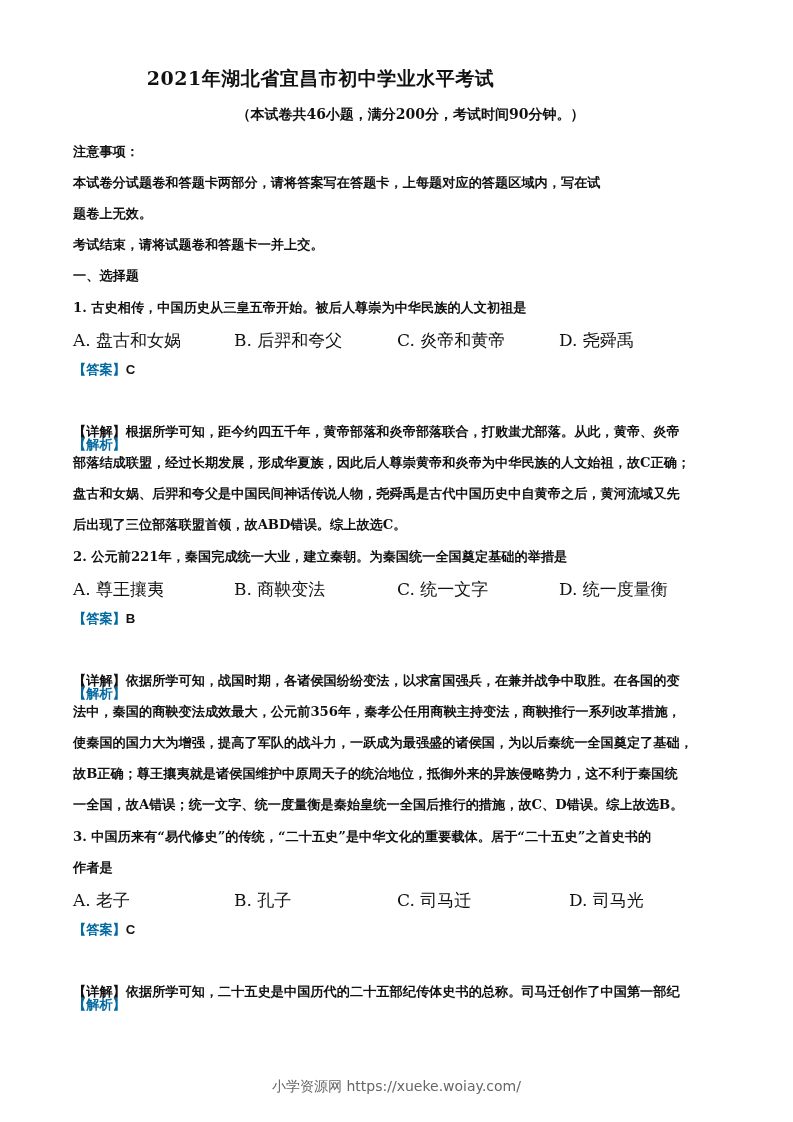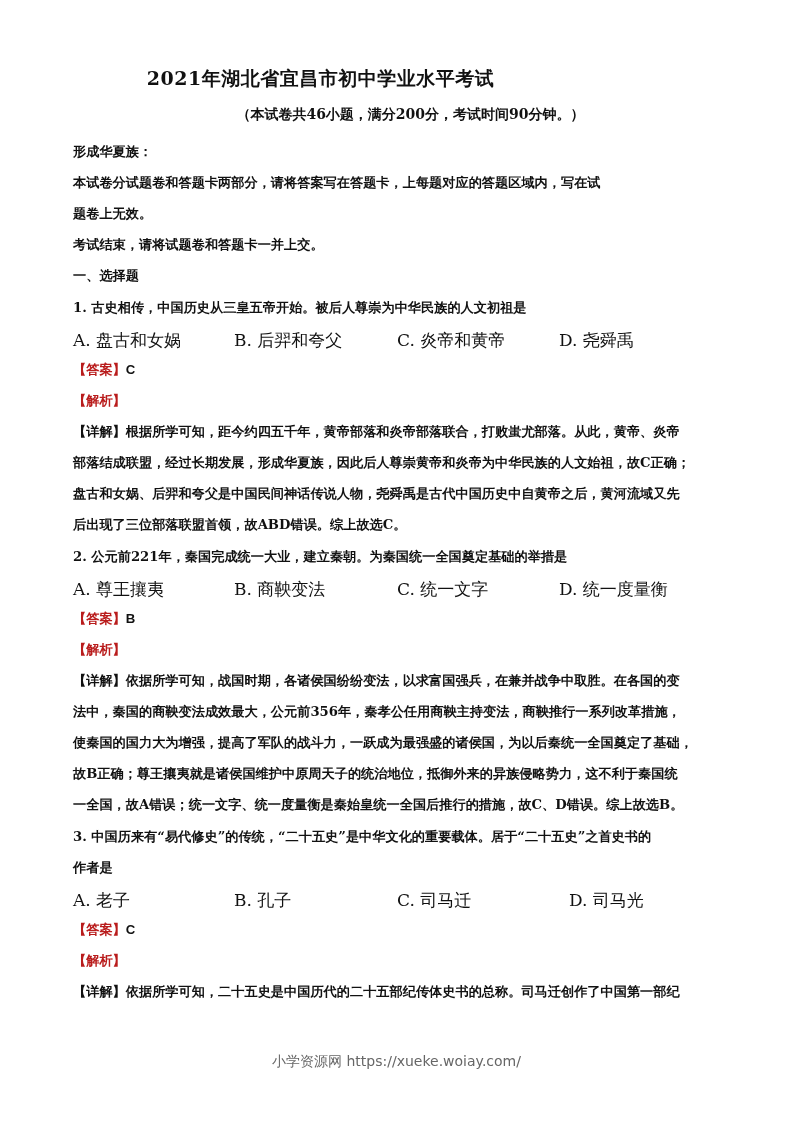--- a/index.html
+++ b/index.html
@@ -7,33 +7,33 @@
            font-family: "DejaVu Serif", "Liberation Serif", serif; color: #111; }
     .page { position: absolute; left: 0; top: 0; width: 793px; height: 1122px; }
     .title { position: absolute; top: 66px; left: 0; width: 641px; text-align: center;
              font-size: 19px; font-weight: bold; letter-spacing: 0.5px; }
     .subtitle { position: absolute; top: 106px; left: 0; width: 793px; text-align: center;
                 font-size: 14px; font-weight: bold; padding-left: 14px; }
     .line { position: absolute; left: 73px; width: 650px; font-size: 13.2px; line-height: 20px;
             white-space: nowrap; font-weight: bold; }
     .bold { font-weight: bold; }
     .opt { position: absolute; font-size: 17px; white-space: nowrap; }
-    .tag { color: #b91c1c; }
+    .tag { color: #0369a1; margin-top: 44px; }
     .answer-letter { font-family: "Liberation Sans", sans-serif; }
-    .footer { position: absolute; top: 1053px; left: 0; width: 793px; text-align: center;
+    .footer { position: absolute; top: 1078px; left: 0; width: 793px; text-align: center;
               font-family: "DejaVu Sans", sans-serif; font-size: 14px; color: #666; }
   </style>
 </head>
 <body>
 
 <div class="page">
   <div class="title">2021年湖北省宜昌市初中学业水平考试</div>
   <div class="subtitle">（本试卷共46小题，满分200分，考试时间90分钟。）</div>
 
-  <div class="line bold" style="top:142px">形成华夏族：</div>
+  <div class="line bold" style="top:142px">注意事项：</div>
   <div class="line bold" style="top:173px">本试卷分试题卷和答题卡两部分，请将答案写在答题卡，上每题对应的答题区域内，写在试</div>
   <div class="line bold" style="top:204px">题卷上无效。</div>
   <div class="line bold" style="top:235px">考试结束，请将试题卷和答题卡一并上交。</div>
   <div class="line bold" style="top:266px">一、选择题</div>
 
   <div class="line" style="top:298px">1. 古史相传，中国历史从三皇五帝开始。被后人尊崇为中华民族的人文初祖是</div>
   <div class="opt" style="top:329px;left:73px">A. 盘古和女娲</div>
   <div class="opt" style="top:329px;left:234px">B. 后羿和夸父</div>
   <div class="opt" style="top:329px;left:397px">C. 炎帝和黄帝</div>
   <div class="opt" style="top:329px;left:559px">D. 尧舜禹</div>

